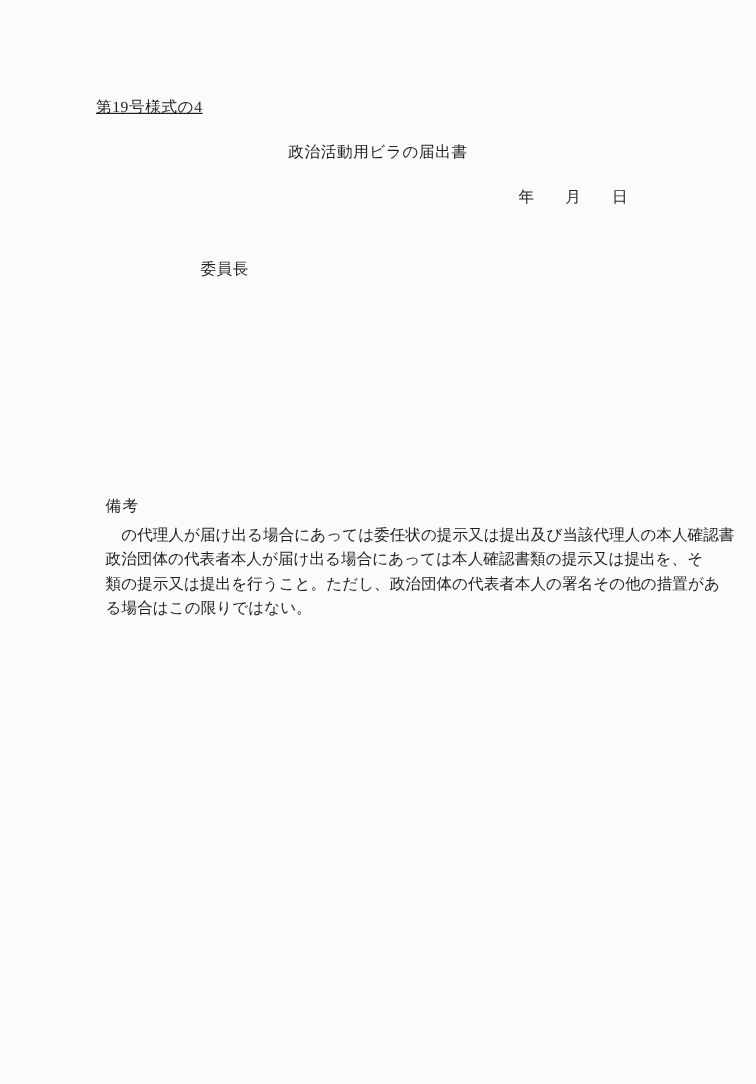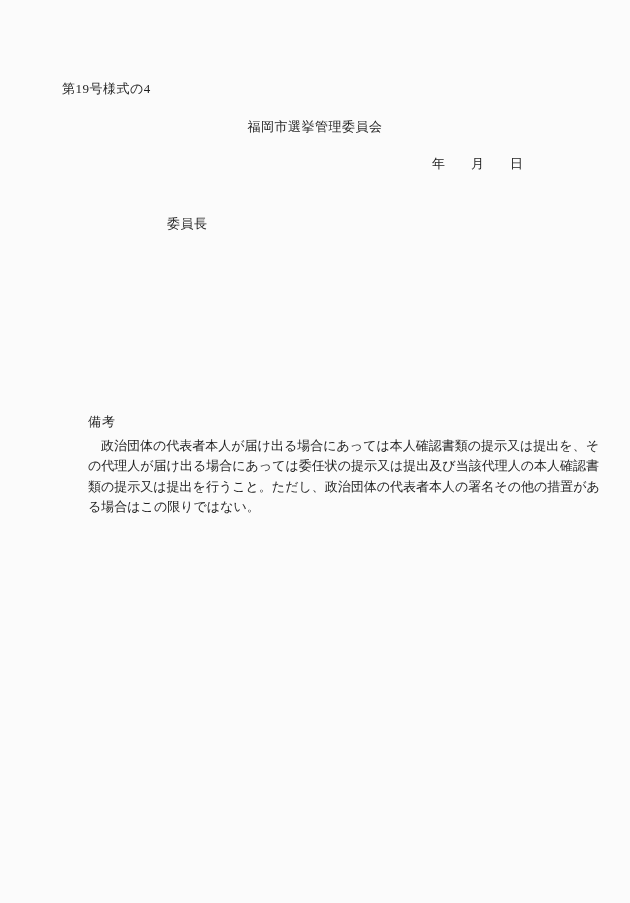--- a/index.html
+++ b/index.html
@@ -14,21 +14,21 @@
     height: 903px;
     background: #fbfbfb;
     overflow: hidden;
     font-family: "Liberation Serif", "DejaVu Serif", serif;
     font-size: 13px;
     color: #1f1f1f;
     -webkit-font-smoothing: antialiased;
   }
   .abs { position: absolute; white-space: nowrap; }
 
-  .form-number { left: 62px; top: 80px; letter-spacing: 0.5px; }
+  .form-number { left: 80px; top: 80px; letter-spacing: 0.5px; text-decoration: underline; }
 
   .doc-title {
     left: 0; top: 118px; width: 630px;
     text-align: center;
     letter-spacing: 0.5px;
     white-space: nowrap;
   }
 
   .date-line { left: 432px; top: 155px; }
 
@@ -57,33 +57,33 @@
   }
   .remarks-para .remark-line:first-child { text-indent: 13px; }
 </style>
 </head>
 <body>
 
 <div class="page">
 
   <div class="abs form-number">第19号様式の4</div>
 
-  <div class="abs doc-title">福岡市選挙管理委員会</div>
+  <div class="abs doc-title">政治活動用ビラの届出書</div>
 
   <div class="abs date-line">年　　月　　日</div>
 
 
   <div class="abs addressee-title">委員長</div>
 
 
   <div class="abs body-text">
   </div>
 
   <div class="abs remarks-heading">備考</div>
 
   <div class="abs remarks-para">
+    <div class="remark-line">の代理人が届け出る場合にあっては委任状の提示又は提出及び当該代理人の本人確認書</div>
     <div class="remark-line">政治団体の代表者本人が届け出る場合にあっては本人確認書類の提示又は提出を、そ</div>
-    <div class="remark-line">の代理人が届け出る場合にあっては委任状の提示又は提出及び当該代理人の本人確認書</div>
     <div class="remark-line">類の提示又は提出を行うこと。ただし、政治団体の代表者本人の署名その他の措置があ</div>
     <div class="remark-line">る場合はこの限りではない。</div>
   </div>
 
 </div>
 
 </body></html>

